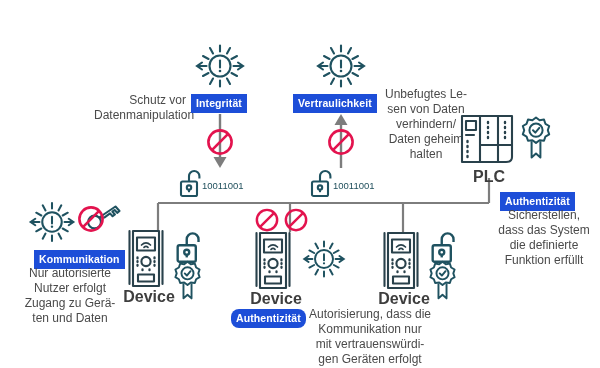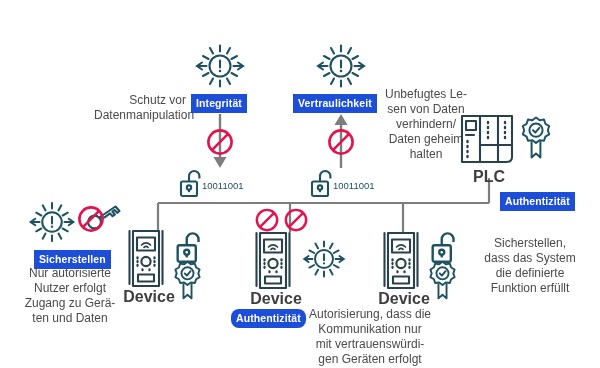--- a/index.html
+++ b/index.html
@@ -209,21 +209,21 @@
         <path d="M13.2 13.5 L29.5 2.5 L33.5 7.0 L31.2 8.8 L28.6 6.0 L26.4 7.7 L28.9 10.4 L26.6 12.2 L24.0 9.4 L18.6 13.4 Z"></path>
       </g>
     </svg>
   </div>
   <div class="abs" style="left:75px;top:203px;">
     <svg width="32" height="32" viewBox="0 0 32 32">
       <circle cx="16" cy="16" r="11.6" fill="none" stroke="#e3134e" stroke-width="2.6"></circle>
       <path d="M8.4 23.6 L23.6 8.4" stroke="#e3134e" stroke-width="2.6" stroke-linecap="round"></path>
     </svg>
   </div>
-  <div class="abs tag" style="left:34px;top:250px;">Sicherstellen</div>
+  <div class="abs tag" style="left:34px;top:250px;">Kommunikation</div>
   <div class="abs copy" style="left:22px;top:266px;width:96px;">Nur autorisierte
 Nutzer erfolgt
 Zugang zu Gerä-
 ten und Daten</div>
 
   <div class="abs" style="left:126px;top:228px;">
     <svg width="46" height="62" viewBox="0 0 46 62">
       <g fill="none" stroke="#29414b" stroke-width="2.1" stroke-linejoin="round" stroke-linecap="round">
         <path d="M7 3 L33 3 L33 58 L7 58 Z"></path>
         <path d="M3.5 3 L3.5 56 M36.5 3 L36.5 56"></path>
@@ -343,18 +343,18 @@
       <g fill="none" stroke="#1f5260" stroke-width="2.1" stroke-linejoin="round">
         <path d="M18 2.5 L21.6 5.2 L26 4.6 L27.4 8.8 L31.2 11 L29.8 15.2 L31.2 19.4 L27.4 21.6 L26 25.8 L21.6 25.2 L18 27.9 L14.4 25.2 L10 25.8 L8.6 21.6 L4.8 19.4 L6.2 15.2 L4.8 11 L8.6 8.8 L10 4.6 L14.4 5.2 Z"></path>
         <circle cx="18" cy="15.2" r="6.6"></circle>
         <path d="M15 15.3 L17.3 17.6 L21.3 12.9" stroke-linecap="round"></path>
         <path d="M13.6 26.2 L13.6 42.5 L18 38.6 L22.4 42.5 L22.4 26.2"></path>
       </g>
     </svg>
   </div>
 
   <div class="abs tag" style="left:500px;top:192px;">Authentizität</div>
-  <div class="abs copy" style="left:478px;top:208px;width:104px;margin-top:28px;">Sicherstellen,
+  <div class="abs copy" style="left:492px;top:208px;width:104px;">Sicherstellen,
 dass das System
 die definierte
 Funktion erfüllt</div>
 
 </div>
 
 </body></html>

